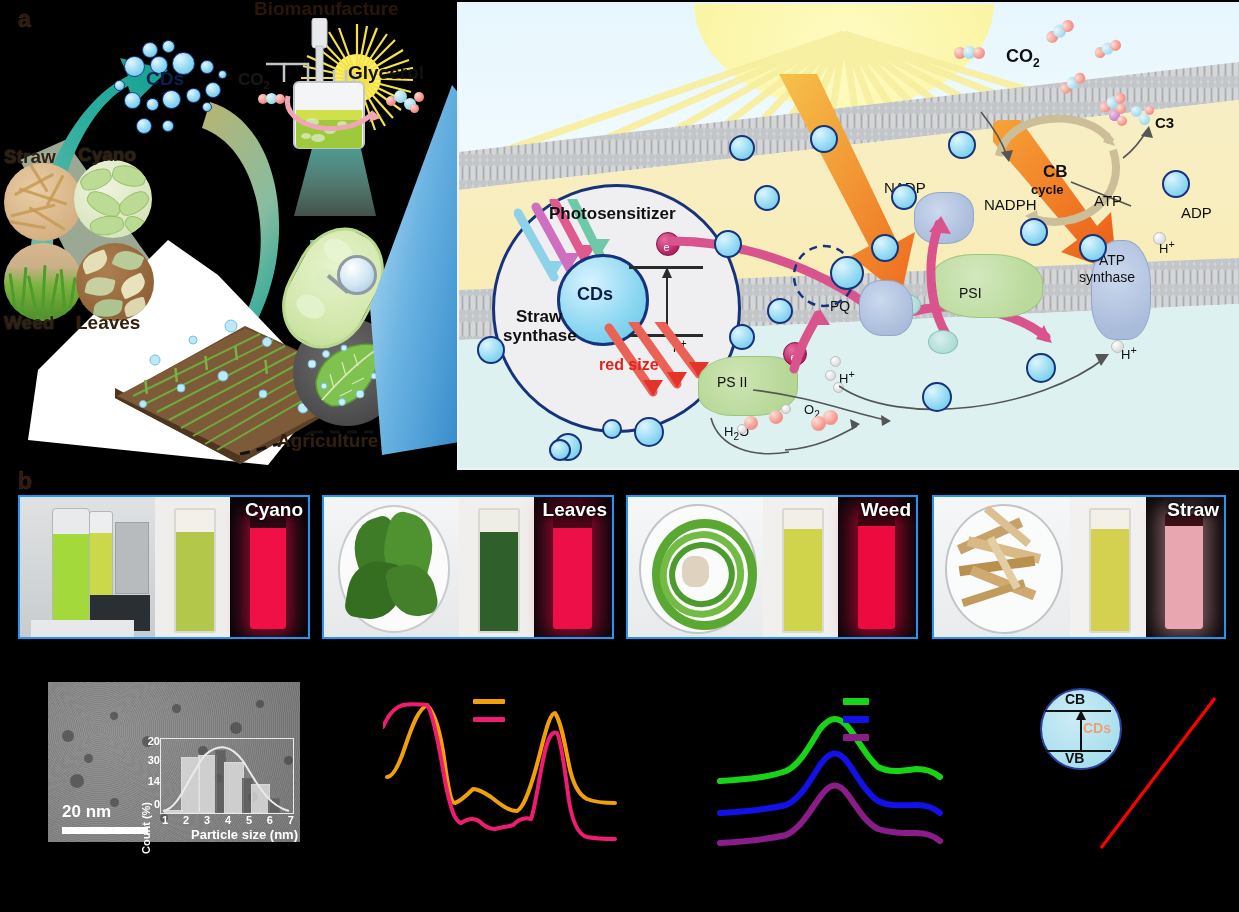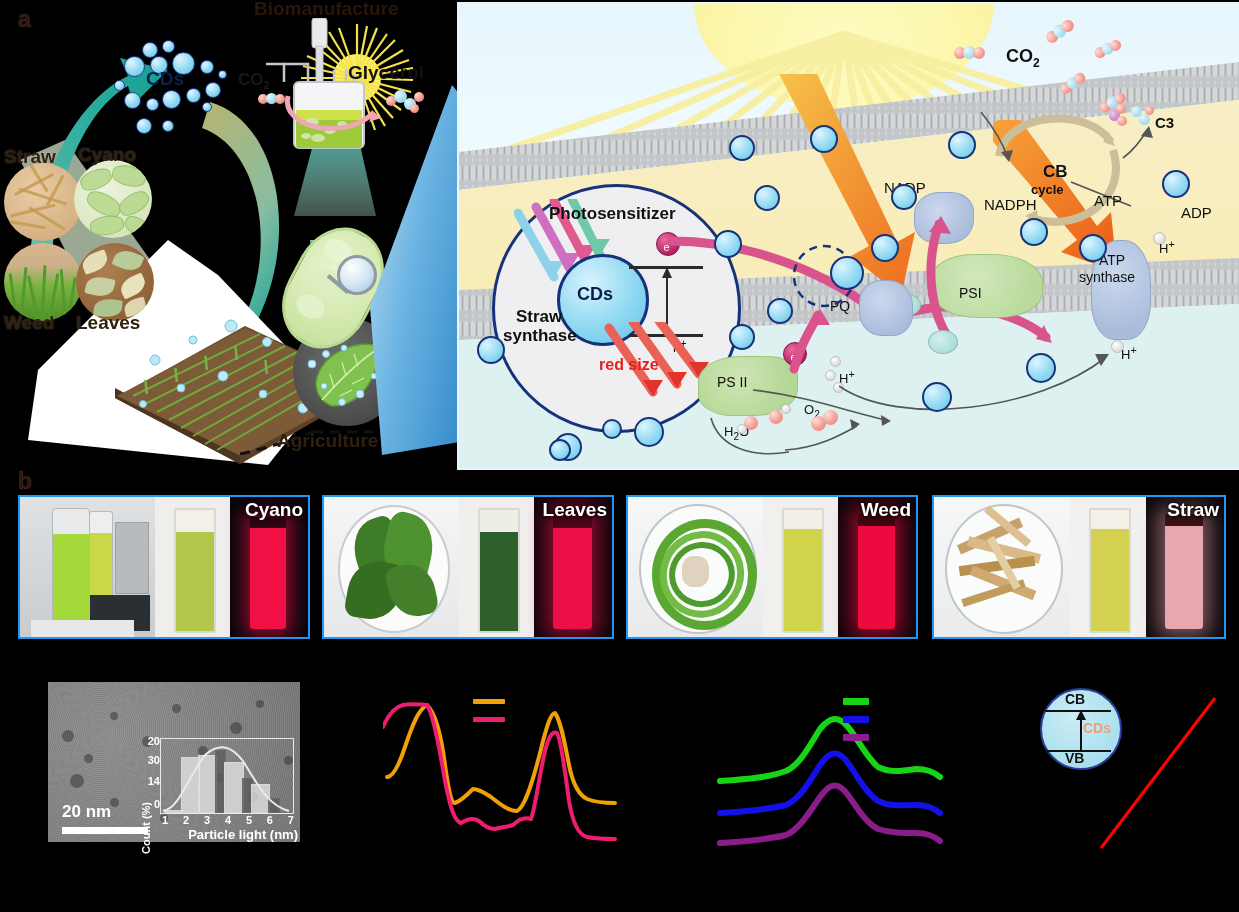--- a/index.html
+++ b/index.html
@@ -836,21 +836,21 @@
     <div class="axn" style="right:140px;bottom:32px;">0</div>
     <div style="position:absolute;right:6px;bottom:16px;width:132px;display:flex;justify-content:space-between;">
       <span class="axn" style="position:static">1</span>
       <span class="axn" style="position:static">2</span>
       <span class="axn" style="position:static">3</span>
       <span class="axn" style="position:static">4</span>
       <span class="axn" style="position:static">5</span>
       <span class="axn" style="position:static">6</span>
       <span class="axn" style="position:static">7</span>
     </div>
-    <div class="xtitle" style="right:2px;bottom:0px;">Particle light (nm)</div>
+    <div class="xtitle" style="right:2px;bottom:0px;">Particle size (nm)</div>
   </div>
 
   <div class="abs" style="left:383px;top:25px;width:235px;height:180px;">
     <svg style="width:235px;height:180px;" viewBox="0 0 235 180">
       <path d="M4,92 C10,92 16,80 22,62 C30,38 36,24 44,20 C52,28 58,48 62,80
                C66,108 68,118 72,118 C78,116 84,110 90,104 C96,104 102,108 108,112
                C118,120 126,126 134,126 C142,122 150,96 158,64 C164,40 168,28 172,28
                C178,36 182,60 186,80 C190,100 196,110 204,114 C214,118 224,118 232,118" fill="none" stroke="#f2a007" stroke-width="4" stroke-linecap="round" stroke-linejoin="round"></path>
       <path d="M0,42 C6,28 12,22 20,20 C30,18 38,20 44,20 C50,28 56,60 62,96
                C68,126 72,136 78,138 C84,134 90,132 96,136 C102,142 106,144 112,144

